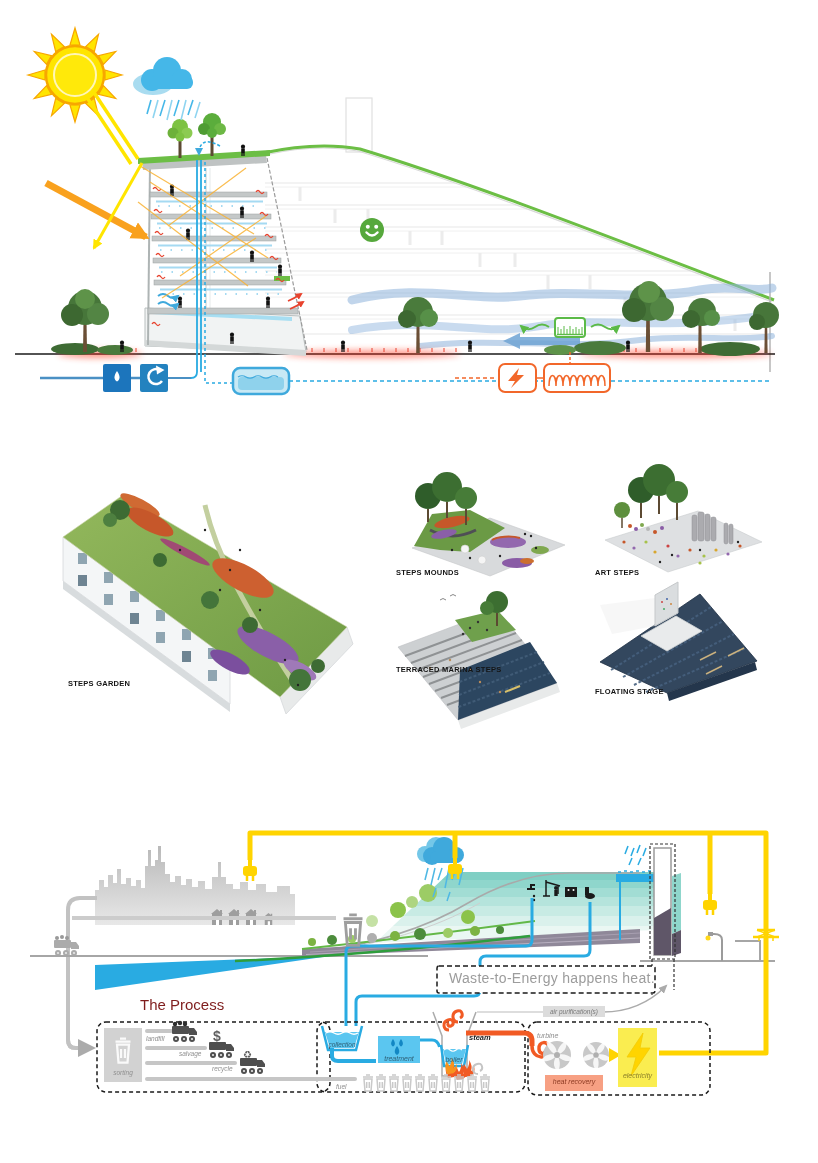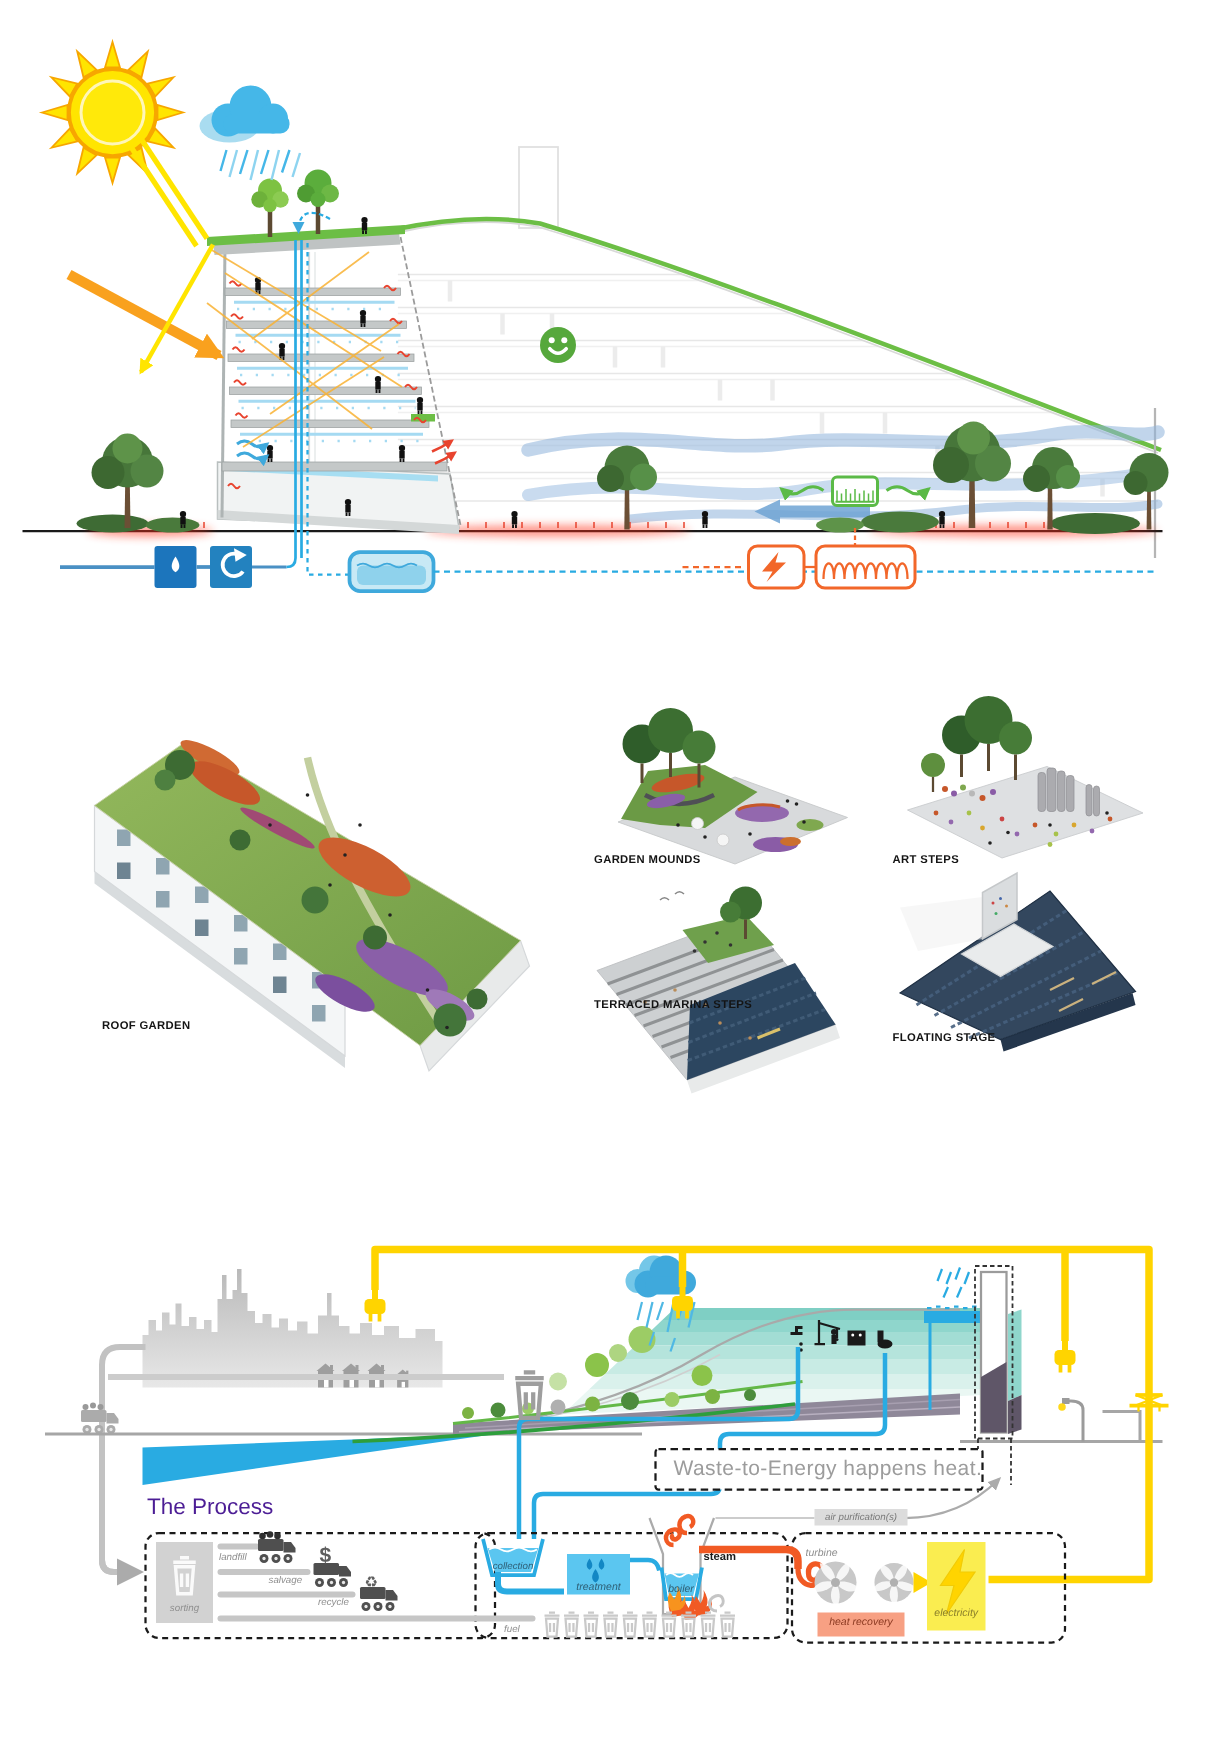--- a/index.html
+++ b/index.html
@@ -4,23 +4,23 @@
 <style>
   html,body{margin:0;padding:0;background:#fff;}
   .stage{position:relative;width:818px;height:1163px;background:#fff;overflow:hidden;
          font-family:"Liberation Sans",sans-serif;}
   svg.sec{position:absolute;left:0;}
   .lbl{position:absolute;white-space:nowrap;font-family:"Liberation Sans",sans-serif;}
   .cap{font-weight:700;font-size:7.5px;letter-spacing:.25px;color:#141414;}
   .it{font-style:italic;font-size:6.5px;color:#8F8F8F;}
   .teal{color:#2F6077;}
   .ctr{text-align:center;}
-  .proc-title{font-size:15px;color:#4c1d95;}
+  .proc-title{font-size:15px;color:#7f1d1d;margin-left:42px;}
   .callout{font-size:14px;color:#9C9C9C;letter-spacing:.3px;}
-  .steam{font-weight:700;font-size:7.5px;color:#1A1A1A;}
+  .steam{font-style:italic;font-weight:700;font-size:7.5px;color:#1A1A1A;}
   .airbox{background:#DCDCDC;color:#7A7A7A;font-style:italic;font-size:6.5px;
           padding:2px 0;text-align:center;}
   .hr{color:#8C3A22;}
   .elec{color:#8A7F2A;}
 </style>
 </head>
 <body>
 
 <div class="stage">
 
@@ -861,22 +861,22 @@
         </g>
   </g>
   <rect x="545" y="285" width="58" height="16" fill="#F7A083"></rect>
   <polygon points="609,258 609,272 621,265" fill="#FFD400"></polygon>
   <g>
     <rect x="618" y="238" width="39" height="59" fill="#FAED50"></rect>
     <polygon points="643,243 627,267 636,267 631,286 650,258 640,258" fill="#FFD400" stroke="#F2CB05" stroke-width="0.8"></polygon>
   </g>
 </svg>
 
-<div class="lbl cap" style="left:68px;top:679px">ROOF GARDEN</div>
-<div class="lbl cap" style="left:396px;top:568px">GARDEN MOUNDS</div>
+<div class="lbl cap" style="left:68px;top:679px">STEPS GARDEN</div>
+<div class="lbl cap" style="left:396px;top:568px">STEPS MOUNDS</div>
 <div class="lbl cap" style="left:595px;top:568px">ART STEPS</div>
 <div class="lbl cap" style="left:396px;top:665px">TERRACED MARINA STEPS</div>
 <div class="lbl cap" style="left:595px;top:687px">FLOATING STAGE</div>
 
 <div class="lbl proc-title" style="left:98px;top:996px">The Process</div>
 <div class="lbl callout" style="left:449px;top:970px">Waste-to-Energy happens heat.</div>
 
 <div class="lbl it ctr" style="left:104px;top:1069px;width:38px">sorting</div>
 <div class="lbl it" style="left:146px;top:1035px">landfill</div>
 <div class="lbl it" style="left:179px;top:1050px">salvage</div>

